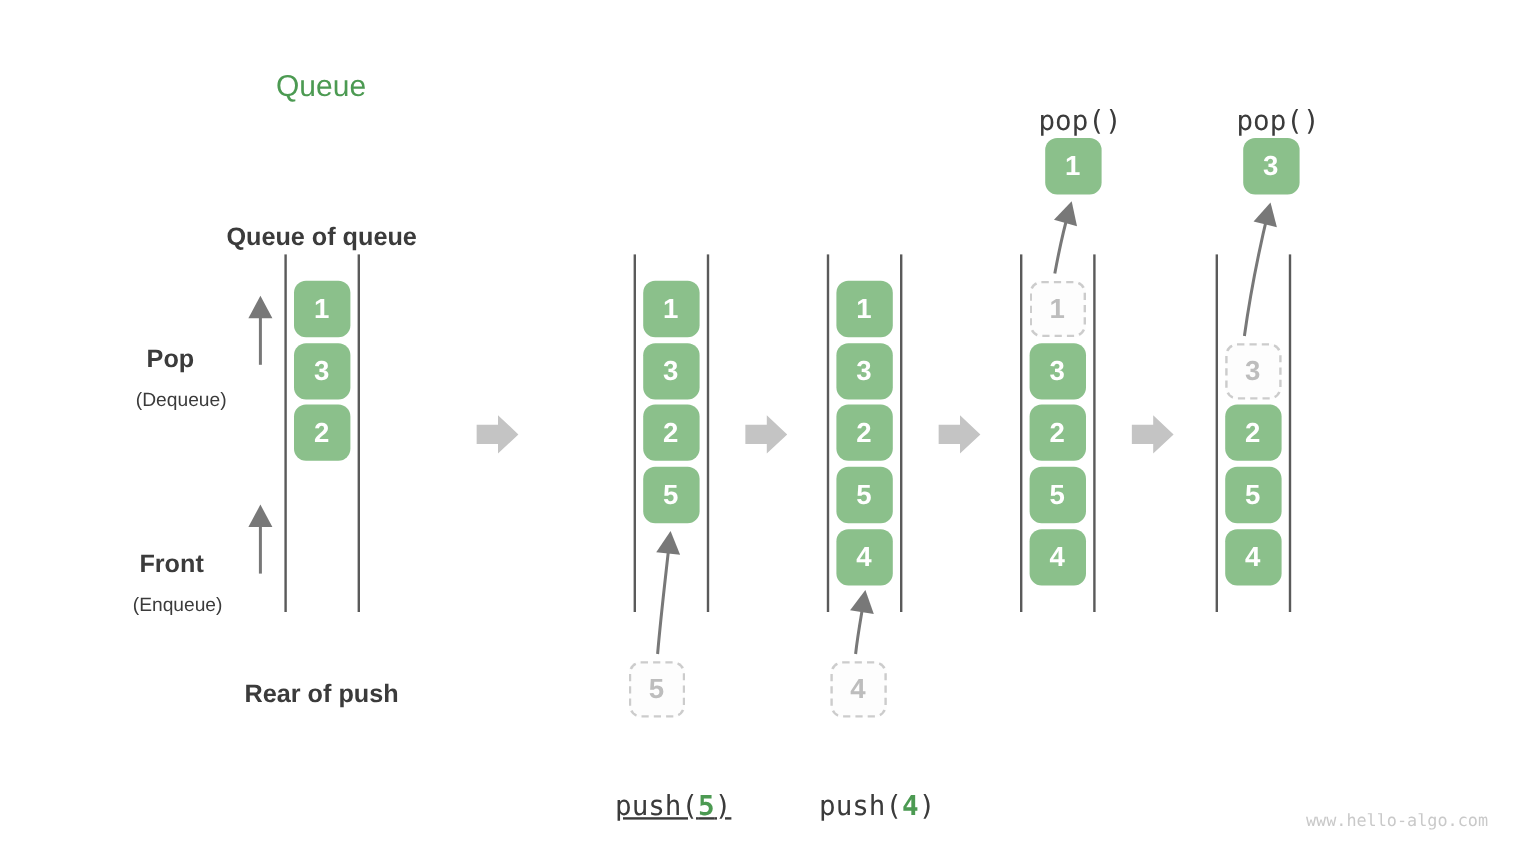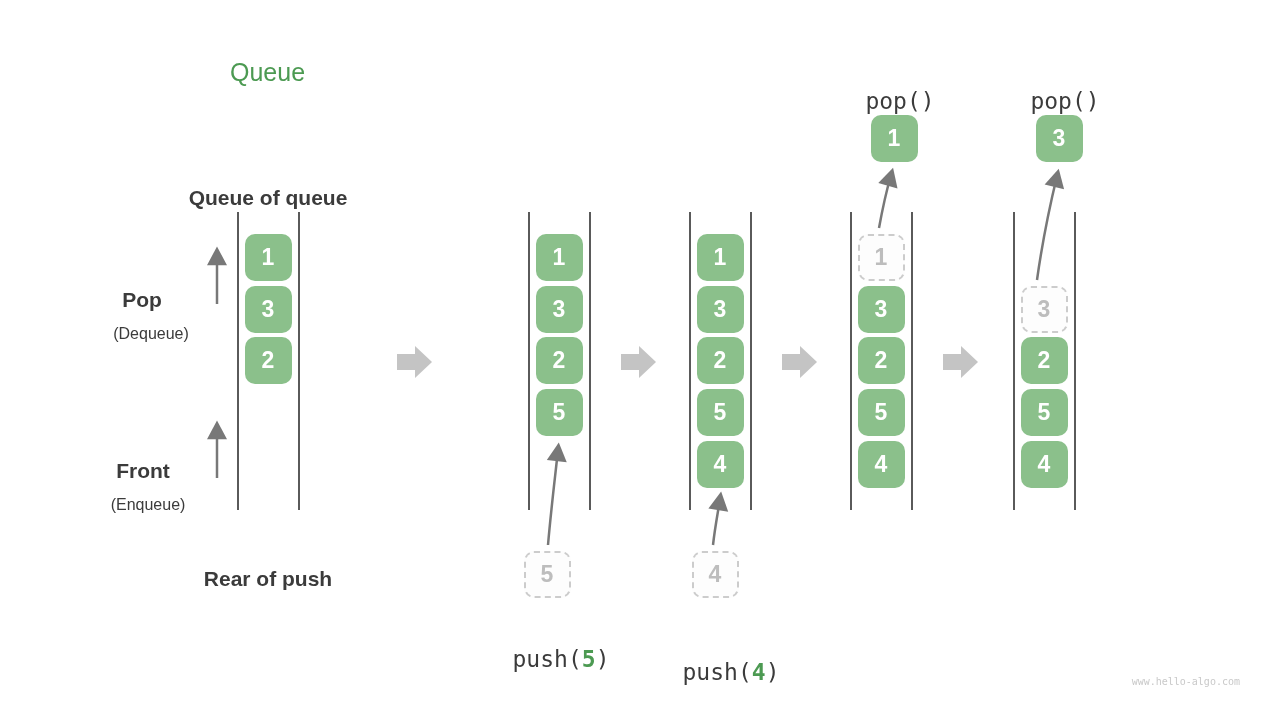--- a/index.html
+++ b/index.html
@@ -28,21 +28,21 @@
   .mono .arg{color:var(--accent-green);font-weight:bold;}
   .rail{width:2px;background:var(--rail);}
   .cell{
     width:47px;height:47px;border-radius:10px;background:var(--box-green);
     display:flex;align-items:center;justify-content:center;
     color:#fff;font-size:23px;font-weight:bold;box-sizing:border-box;
   }
   .cell.dashed{
     background:#fdfdfd;border:2px dashed var(--dashed-border);color:var(--dashed-text);
   }
-  .watermark{font-family:"DejaVu Sans Mono",monospace;font-size:10px;color:var(--watermark);}
+  .watermark{font-family:"DejaVu Sans Mono",monospace;font-size:14px;color:var(--watermark);}
   svg.overlay{position:absolute;left:0;top:0;pointer-events:none;}
   .block-arrow{width:36px;height:34px;}
 </style>
 </head>
 <body>
 
 <div id="stage">
 
   <div class="abs title" style="left:230px;top:58px;">Queue</div>
 
@@ -67,21 +67,21 @@
         <div class="abs cell" style="left: 244.5px; top: 337px;">2</div>
       </div>
       <div class="abs">
         <div class="abs rail" style="left: 528px; top: 212px; height: 298px;"></div>
         <div class="abs rail" style="left: 589px; top: 212px; height: 298px;"></div>
         <div class="abs cell" style="left: 535.5px; top: 234px;">1</div>
         <div class="abs cell" style="left: 535.5px; top: 286px;">3</div>
         <div class="abs cell" style="left: 535.5px; top: 337px;">2</div>
         <div class="abs cell" style="left: 535.5px; top: 389px;">5</div>
         <div class="abs cell dashed" style="left: 523.5px; top: 551px;">5</div>
-        <div class="abs mono centered" style="left: 561px; top: 618px;"><span>push(</span><span class="arg">5</span><span>)</span></div>
+        <div class="abs mono centered" style="left: 561px; top: 631px; text-decoration: underline;"><span>push(</span><span class="arg">5</span><span>)</span></div>
       </div>
       <div class="abs">
         <div class="abs rail" style="left: 689px; top: 212px; height: 298px;"></div>
         <div class="abs rail" style="left: 750px; top: 212px; height: 298px;"></div>
         <div class="abs cell" style="left: 696.5px; top: 234px;">1</div>
         <div class="abs cell" style="left: 696.5px; top: 286px;">3</div>
         <div class="abs cell" style="left: 696.5px; top: 337px;">2</div>
         <div class="abs cell" style="left: 696.5px; top: 389px;">5</div>
         <div class="abs cell" style="left: 696.5px; top: 441px;">4</div>
         <div class="abs cell dashed" style="left: 691.5px; top: 551px;">4</div>

